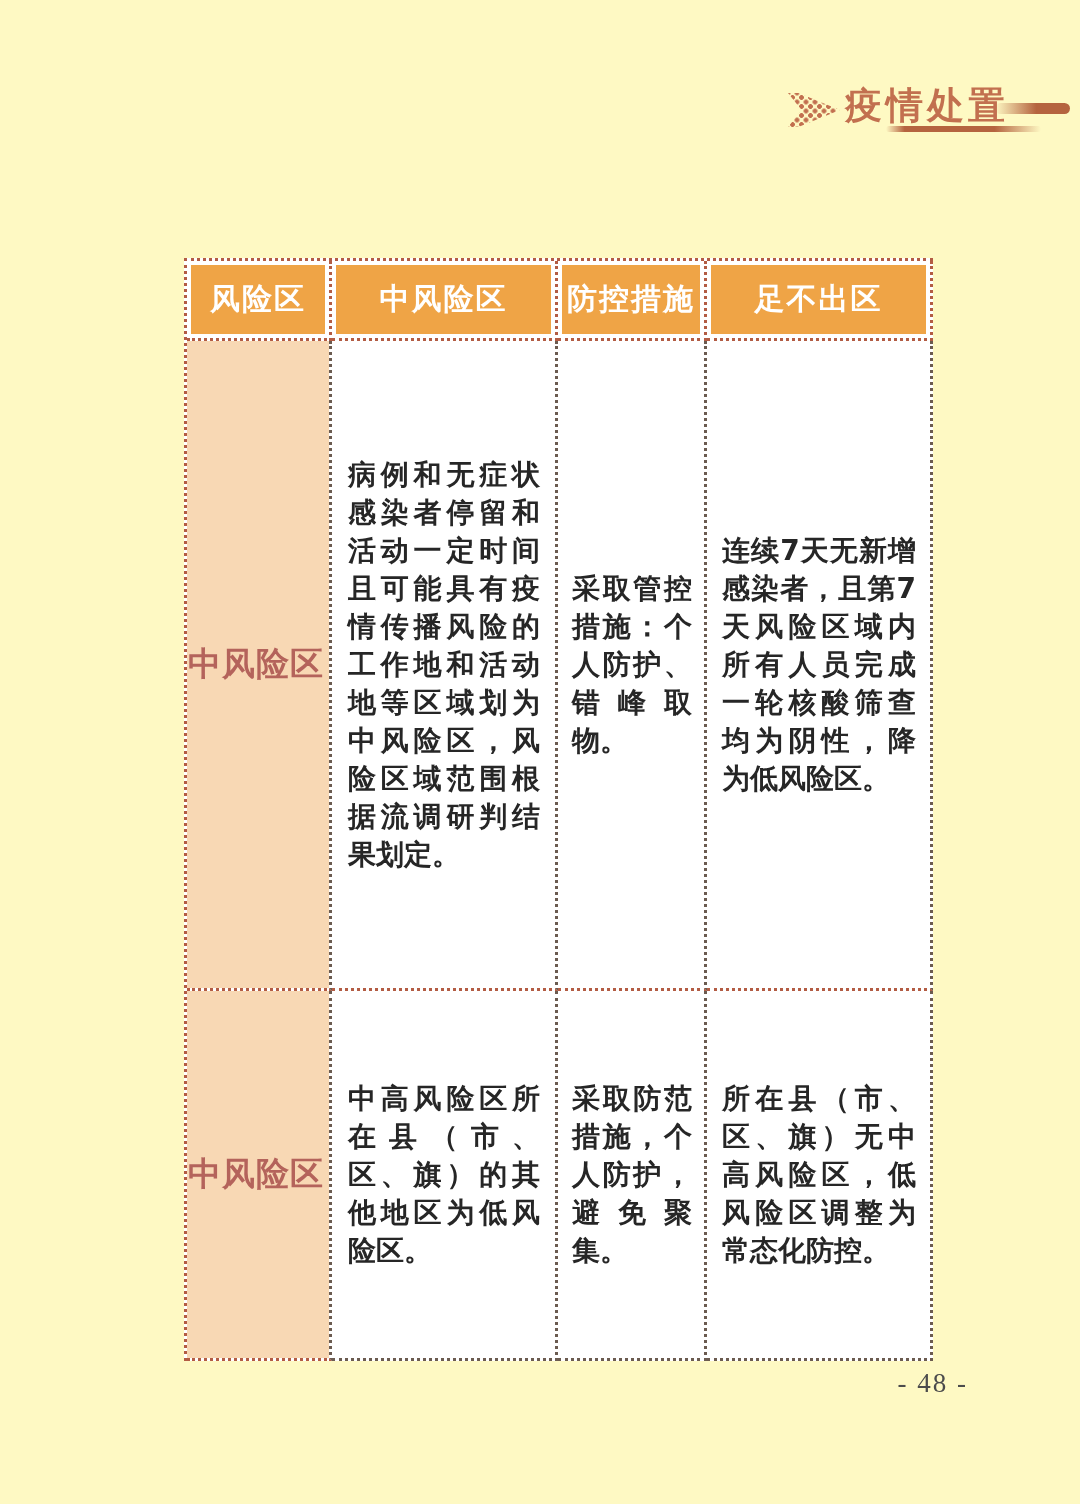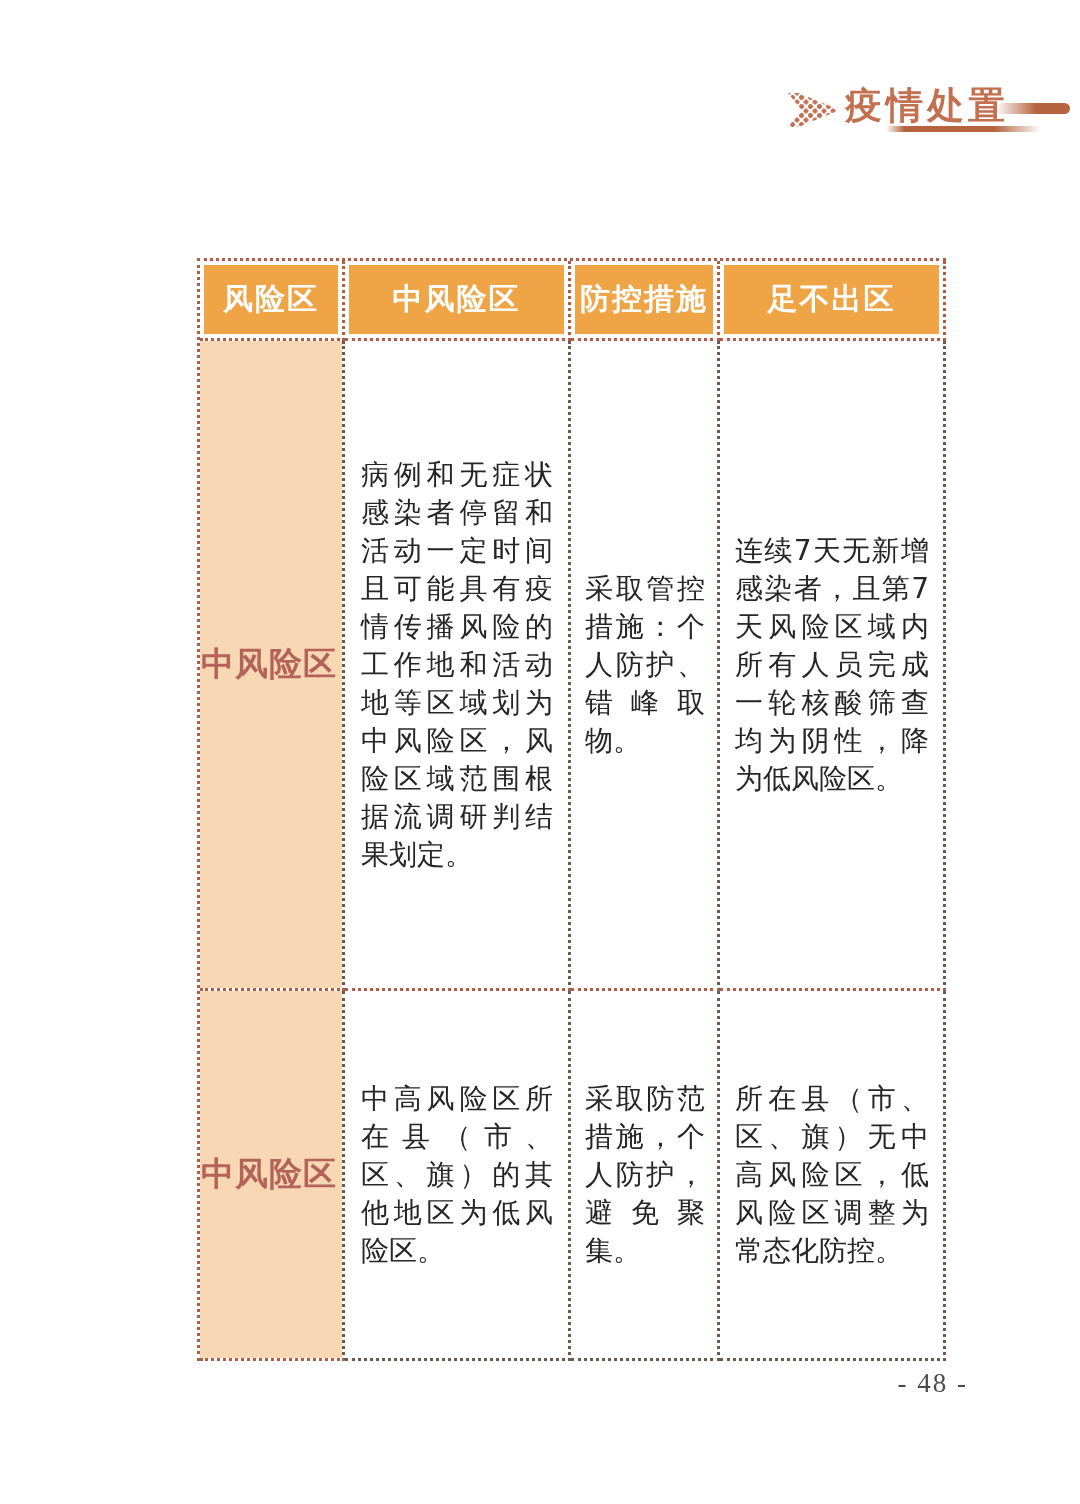--- a/index.html
+++ b/index.html
@@ -8,21 +8,21 @@
     --header-orange:#efa446;
     --peach:#f8d8b4;
     --accent:#c2704f;
     --risk-label:#b4635b;
     --body-text:#262626;
   }
   html,body{margin:0;padding:0;background:#e9e9e9;}
   .page{
     position:relative;
     width:1080px;height:1504px;
-    background:#ffffff;
+    background:#fef9c3;
     margin:0 auto;
     overflow:hidden;
     font-family:"DejaVu Sans","Liberation Sans",sans-serif;
   }
 
   
   .chevron{
     position:absolute;left:788px;top:93px;width:52px;height:34px;
     background-image:
       radial-gradient(circle,var(--accent) 2.1px,rgba(0,0,0,0) 2.6px),
@@ -42,21 +42,21 @@
     border-radius:6px;
   }
   .line-thin{
     position:absolute;left:886px;top:126px;width:155px;height:6px;
     background:linear-gradient(to right,rgba(179,92,68,0),#b5643f 12%,#b5643f 70%,rgba(179,92,68,0));
     border-radius:3px;
   }
 
   
   table.risk-table{
-    position:absolute;left:197px;top:258px;
+    position:absolute;left:184px;top:258px;
     width:749px;table-layout:fixed;
     border-collapse:separate;border-spacing:0;
     border-top:3px dotted var(--red-border);
     border-left:3px dotted var(--red-border);
     background:#fff;
   }
   .risk-table th,.risk-table td{box-sizing:border-box;}
   .risk-table th{
     height:80px;
     background:var(--header-orange);
@@ -77,21 +77,21 @@
   .risk-table tr.row-low td{border-bottom-color:var(--dark-border);}
   .risk-table tr.row-low td.risk{border-bottom-color:var(--red-border);}
   td.risk{
     background:var(--peach);
     background-clip:padding-box;
     color:var(--risk-label);
     font-size:33px;font-weight:bold;letter-spacing:1px;
     text-align:left;
   }
   td.body{
-    font-size:28px;line-height:38px;font-weight:400;
+    font-size:28px;line-height:38px;font-weight:700;
     color:var(--body-text);
     text-align:justify;text-align-last:left;text-justify:inter-ideograph;
     word-break:break-all;
   }
   td.col-designation{padding:0 15px 0 16px;}
   td.col-control{padding:0 12px 0 14px;}
   td.col-release{padding:0 14px 0 15px;}
 
   
   .page-number{

